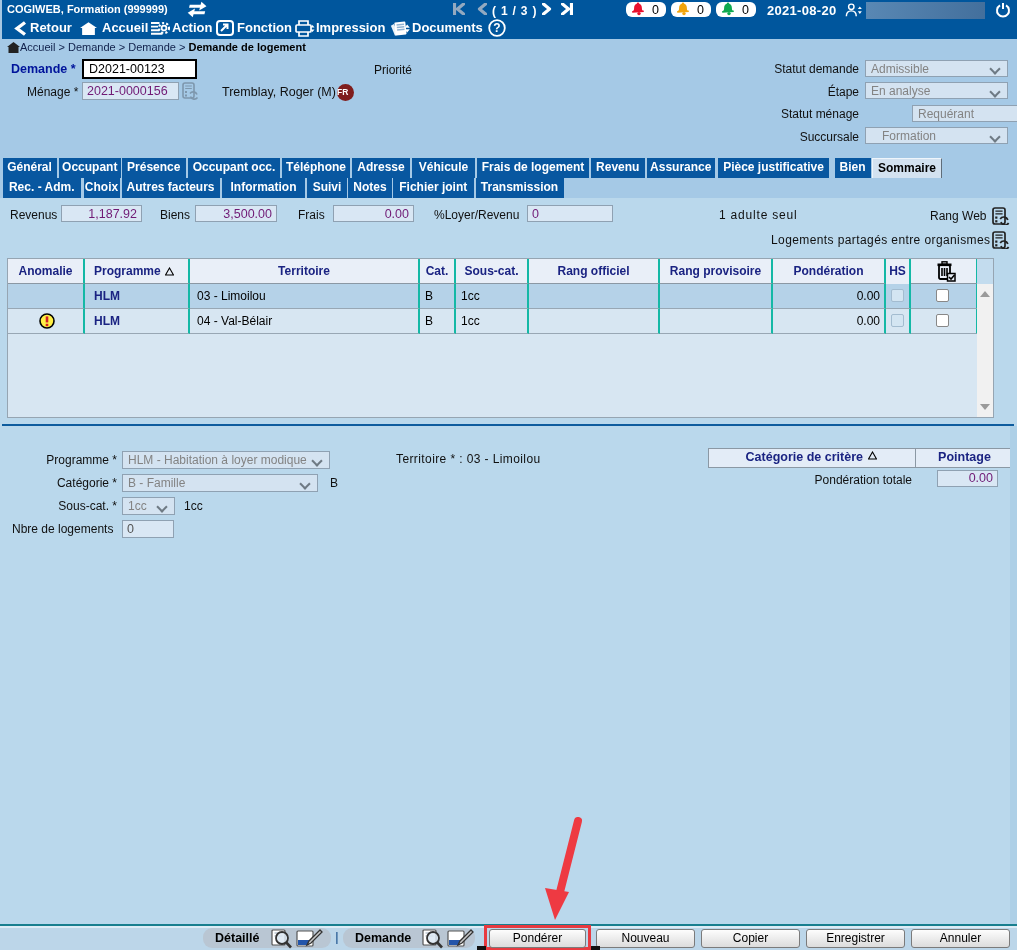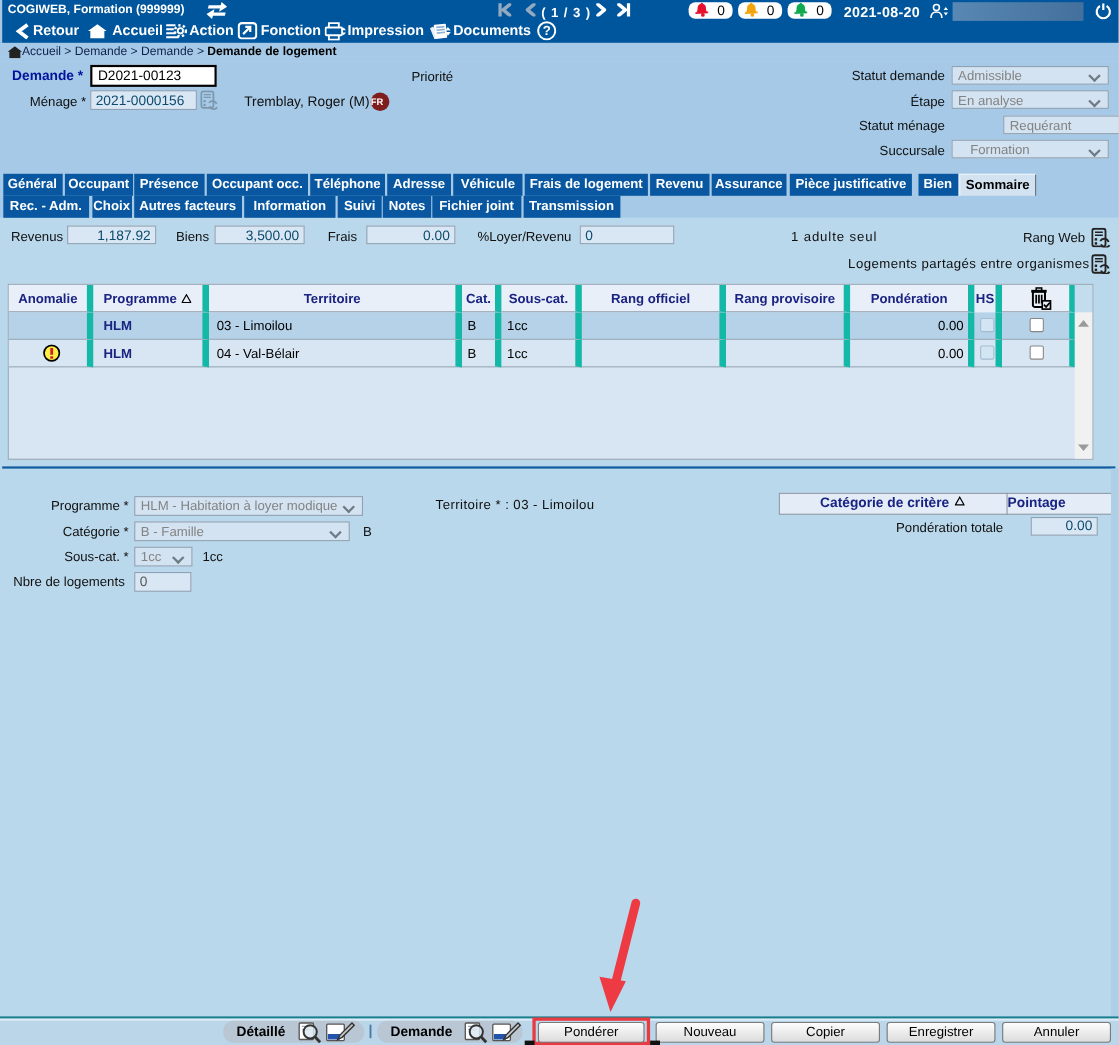--- a/index.html
+++ b/index.html
@@ -16,31 +16,31 @@
 #crumb { position:absolute; left:0; top:39px; width:1017px; height:17px; background:#a5c9e6; color:#10204a; font-size:11px; }
 #crumb b { color:#000; }
 
 
 #formtop { position:absolute; left:0; top:56px; width:1017px; height:141.5px; background:#a5c9e6; font-size:12px; color:#1a1a1a; }
 #content { position:absolute; left:0; top:197.5px; width:1017px; height:726.5px; background:#bad8ec; }
 
 .lbl { position:absolute; white-space:nowrap; font-size:12px; color:#101010; }
 .lblr { text-align:right; }
 .navylbl { color:#00149b; font-weight:bold; font-size:12.5px; }
-.inp { position:absolute; border:1px solid #8fa1b2; background:#d9e7f4; font-size:12.5px; color:#0c4a6e; padding:0 4px; line-height:16px; }
+.inp { position:absolute; border:1px solid #8fa1b2; background:#d9e7f4; font-size:12.5px; color:#701a75; padding:0 4px; line-height:16px; }
 .sel { position:absolute; border:1px solid #8fa1b2; background:#d4e3f1; font-size:12px; color:#838383; padding:0 18px 0 5px; line-height:16px; overflow:hidden; white-space:nowrap; }
 .sel:after { content:""; position:absolute; right:8px; top:4.5px; width:6px; height:6px; border-left:2px solid #6e7a84; border-bottom:2px solid #6e7a84; transform:rotate(-45deg); }
 
 
 .tab { position:absolute; height:19.5px; line-height:19px; background:#0857a0; color:#fff; font-size:12px; font-weight:bold; text-align:center; white-space:nowrap; }
 .tabactive { background:#d3e2f0; color:#000; border-top:1px solid #eef5fb; border-left:1px solid #eef5fb; border-right:1px solid #5f6d7a; }
 
 
 #grid { position:absolute; left:7px; top:258px; width:987px; height:160px; background:#d7e6f2; border:1px solid #96a5b2; }
-.gcell { position:absolute; border-right:6px solid #14b8a6; overflow:hidden; white-space:nowrap; font-size:12px; }
+.gcell { position:absolute; border-right:2px solid #14b8a6; overflow:hidden; white-space:nowrap; font-size:12px; }
 .ghead { background:#e9eff8; color:#1a2382; font-weight:bold; text-align:center; border-bottom:1px solid #8b98a4; }
 .grow1 { background:#b5d2e8; border-bottom:1px solid #98a7b4; }
 .grow2 { background:#d7e6f2; border-bottom:1px solid #98a7b4; }
 .cb { position:absolute; width:13px; height:13px; background:#fff; border:1px solid #888; border-radius:2px; }
 .cbdis { background:#d3e5f2; border:1px solid #a3bcd0; }
 #vscroll { position:absolute; right:0px; top:25px; width:16px; height:133px; background:#f1f1f1; }
 
 
 #tealline { position:absolute; left:0; top:924px; width:1017px; height:2px; background:#187f8f; }
 #btmlight { position:absolute; left:0; top:926px; width:1017px; height:2px; background:#ddecf6; }
@@ -305,21 +305,21 @@
 <div class="lbl" style="left:184px;top:499px">1cc</div>
 <div class="lbl" style="left:12px;top:522px">Nbre de logements</div>
 <div class="inp" style="left:122px;top:520px;width:52px;height:18px;color:#555">0</div>
 
 <div class="abs" style="left:708px;top:448px;width:305px;height:20px;background:#e3ecf7;border:1px solid #8b98a4"></div>
 <div class="abs" style="left:708px;top:448px;width:208px;height:20px;border-right:1px solid #8b98a4;text-align:center;font-size:12.5px;font-weight:bold;color:#1a2382;line-height:18px">Catégorie de critère
   <svg style="display:inline-block;vertical-align:1px;margin-left:2px" width="9" height="9" viewBox="0 0 9 9">
       <path d="M4.5 1 L8.5 8 H0.5 z" fill="none" stroke="#000" stroke-width="1.1"></path>
     </svg>
 </div>
-<div class="abs" style="left:916px;top:448px;width:97px;height:20px;text-align:left;font-size:12.5px;font-weight:bold;color:#1a2382;line-height:18px">Pointage</div>
+<div class="abs" style="left:916px;top:448px;width:97px;height:20px;text-align:center;font-size:12.5px;font-weight:bold;color:#1a2382;line-height:18px">Pointage</div>
 <div class="lbl lblr" style="left:712px;top:473px;width:200px">Pondération totale</div>
 <div class="inp" style="left:937px;top:470px;width:61px;height:17px;text-align:right;line-height:15px">0.00</div>
 
 <div class="abs" style="left:1010px;top:426px;width:7px;height:498px;background:#aed0e7"></div>
 
 <div id="tealline"></div>
 <div id="btmlight"></div>
 <div id="btmbar"></div>
 
 <div class="abs" style="left:203px;top:928px;width:128px;height:20px;background:#b9c6d3;border-radius:9px"></div>

